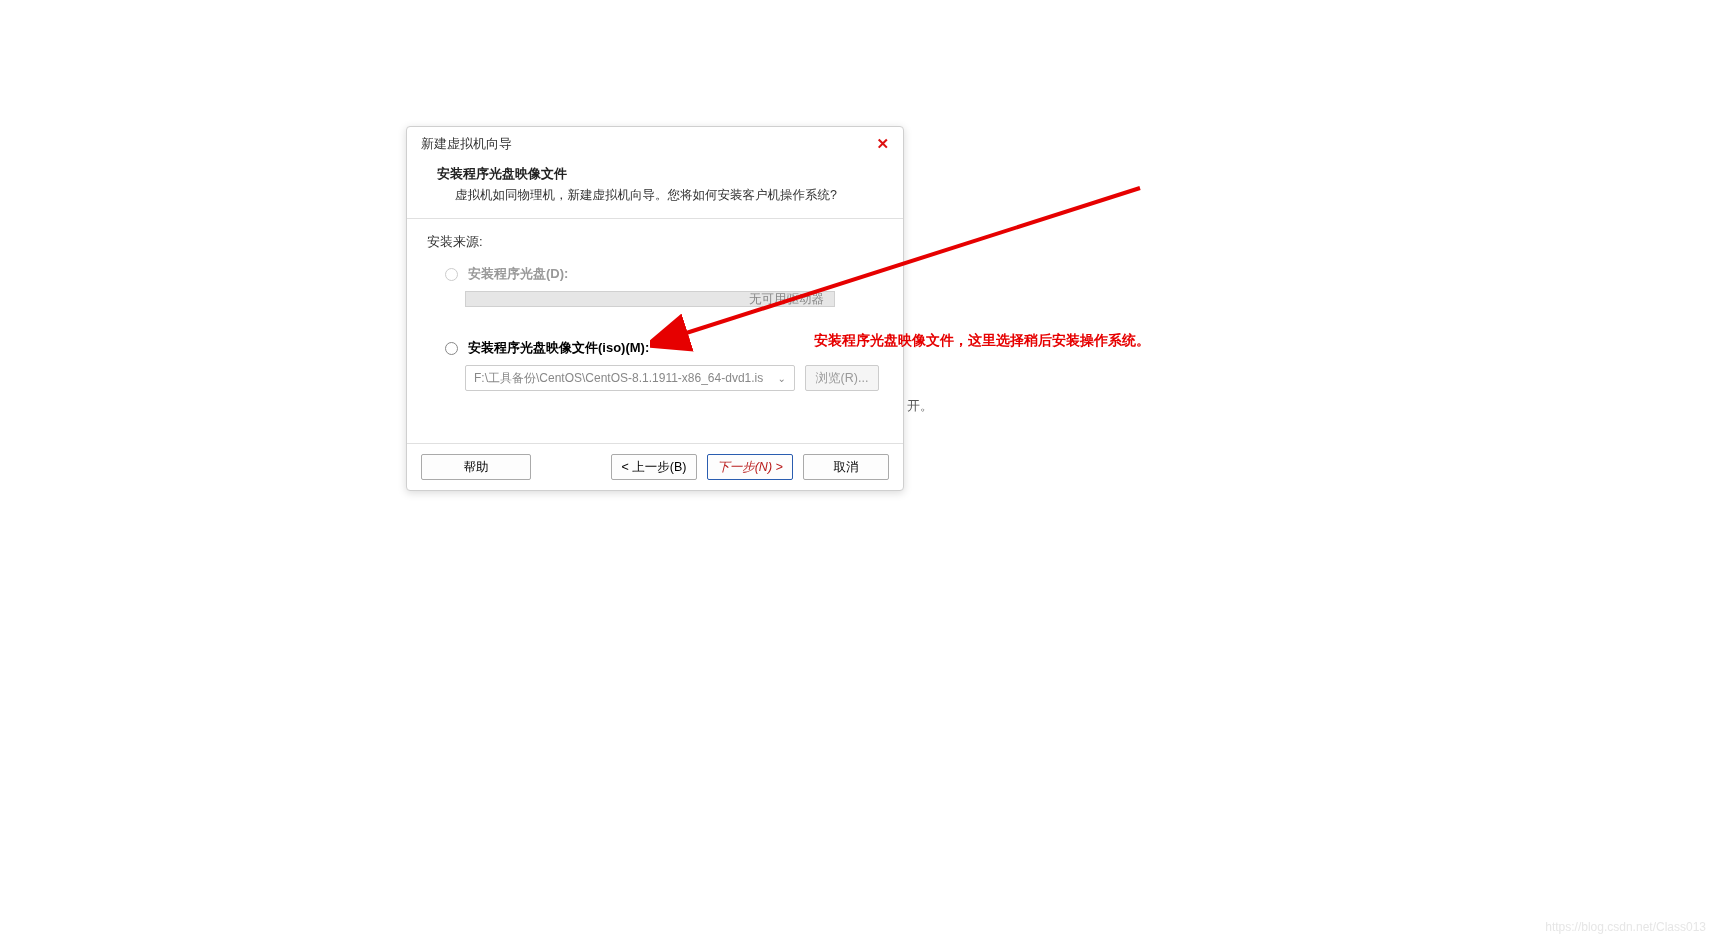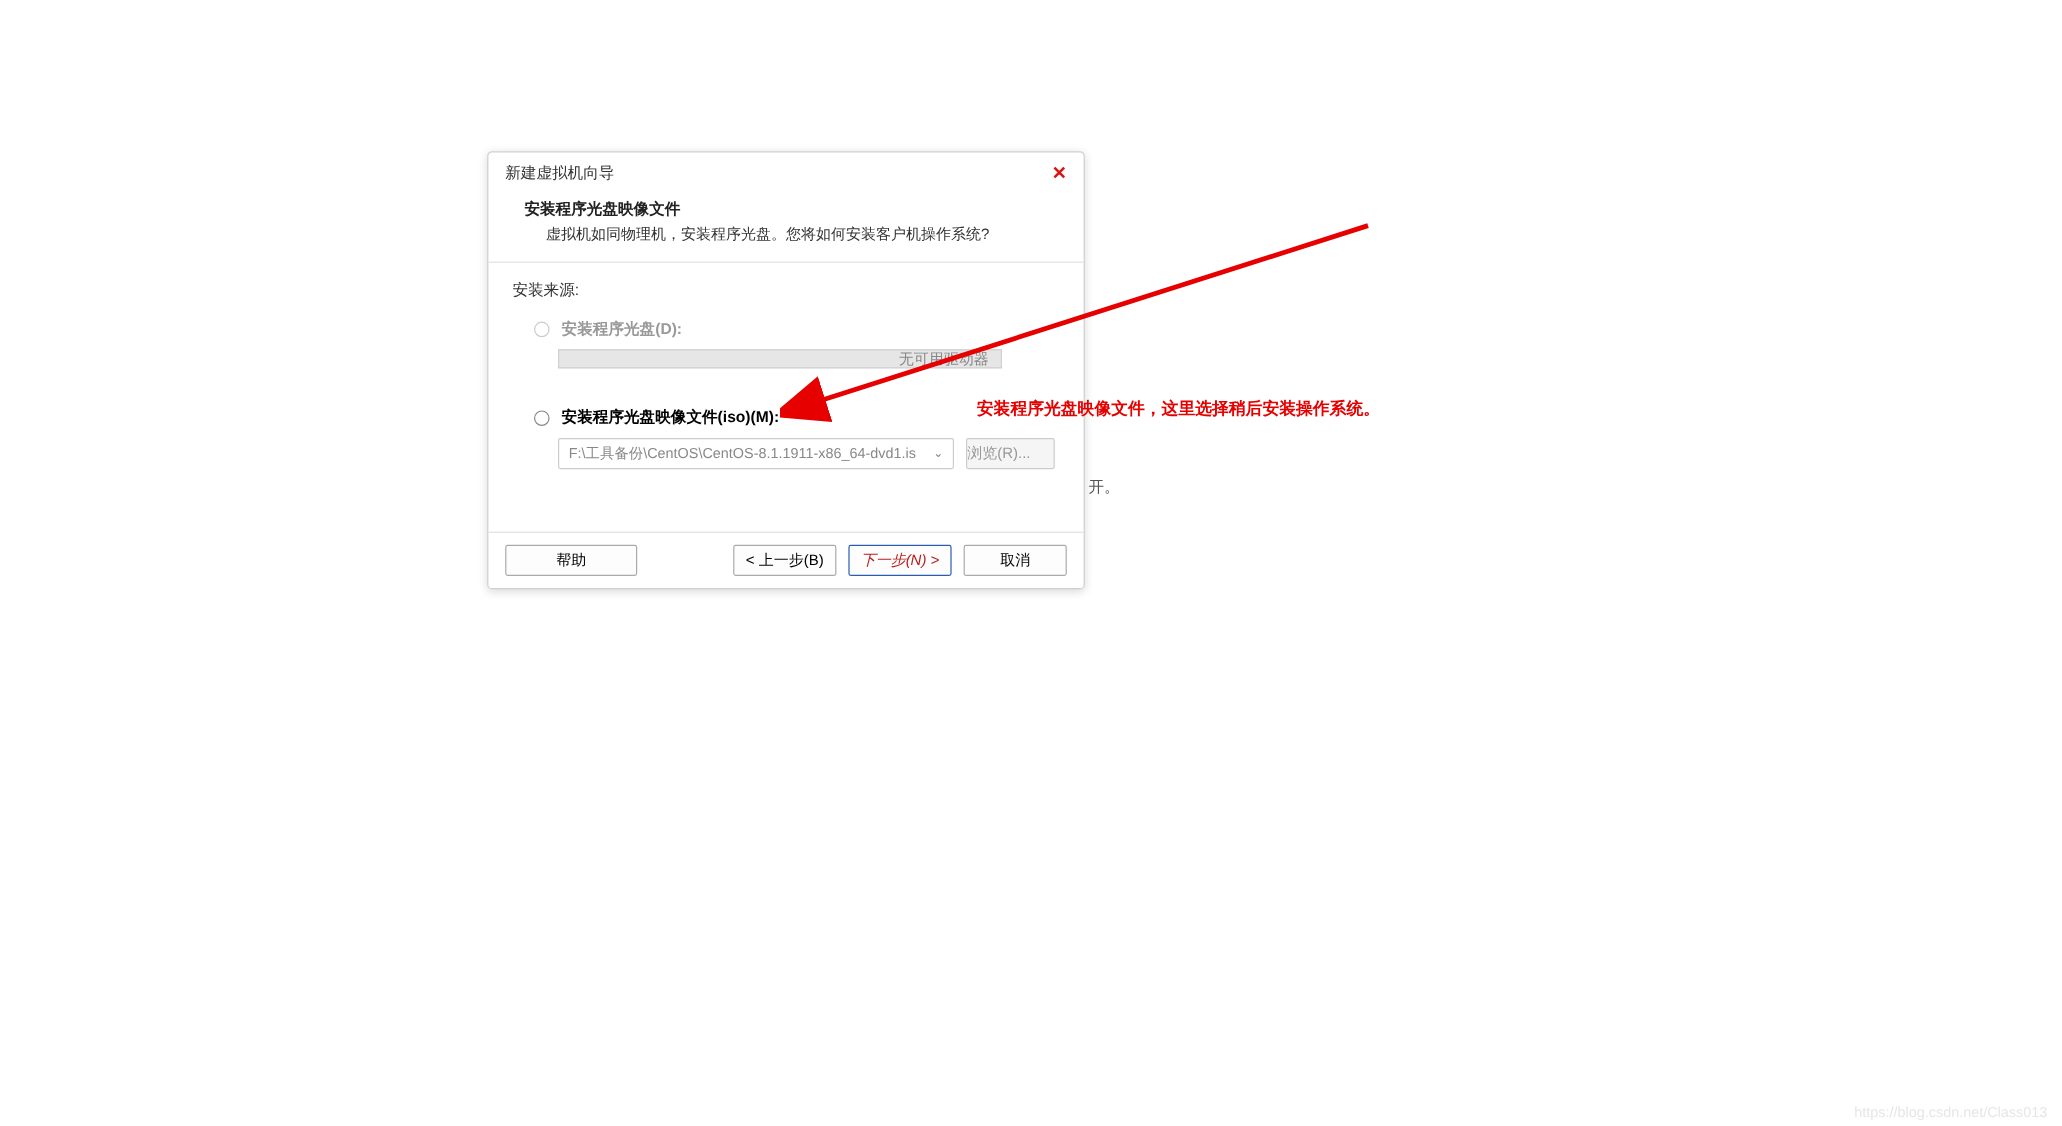--- a/index.html
+++ b/index.html
@@ -138,20 +138,21 @@
     .browse-btn {
       width: 74px;
       height: 26px;
       border: 1px solid #ccc;
       border-radius: 2px;
       background: #f5f5f5;
       font-size: 12.5px;
       color: #999;
       display: flex;
       align-items: center;
+      justify-content: center;
     }
     .sub-text {
       margin-left: 38px;
       font-size: 12.5px;
       color: #555;
       margin-top: 6px;
     }
     .button-bar {
       border-top: 1px solid #e0e0e0;
       padding: 10px 14px;
@@ -216,21 +217,21 @@
 <body>
 
 <div class="dialog">
   <div class="titlebar">
     <span>新建虚拟机向导</span>
     <span class="close-x">✕</span>
   </div>
 
   <div class="header-section">
     <div class="header-title">安装程序光盘映像文件</div>
-    <div class="header-sub">虚拟机如同物理机，安装程序光盘。您将如何安装客户机操作系统?</div>
+    <div class="header-sub">虚拟机如同物理机，新建虚拟机向导。您将如何安装客户机操作系统?</div>
   </div>
 
   <div class="divider"></div>
 
   <div class="content">
     <div class="source-label">安装来源:</div>
 
     <div class="option-group">
       <div class="radio-line disabled">
         <span class="radio disabled"></span>

